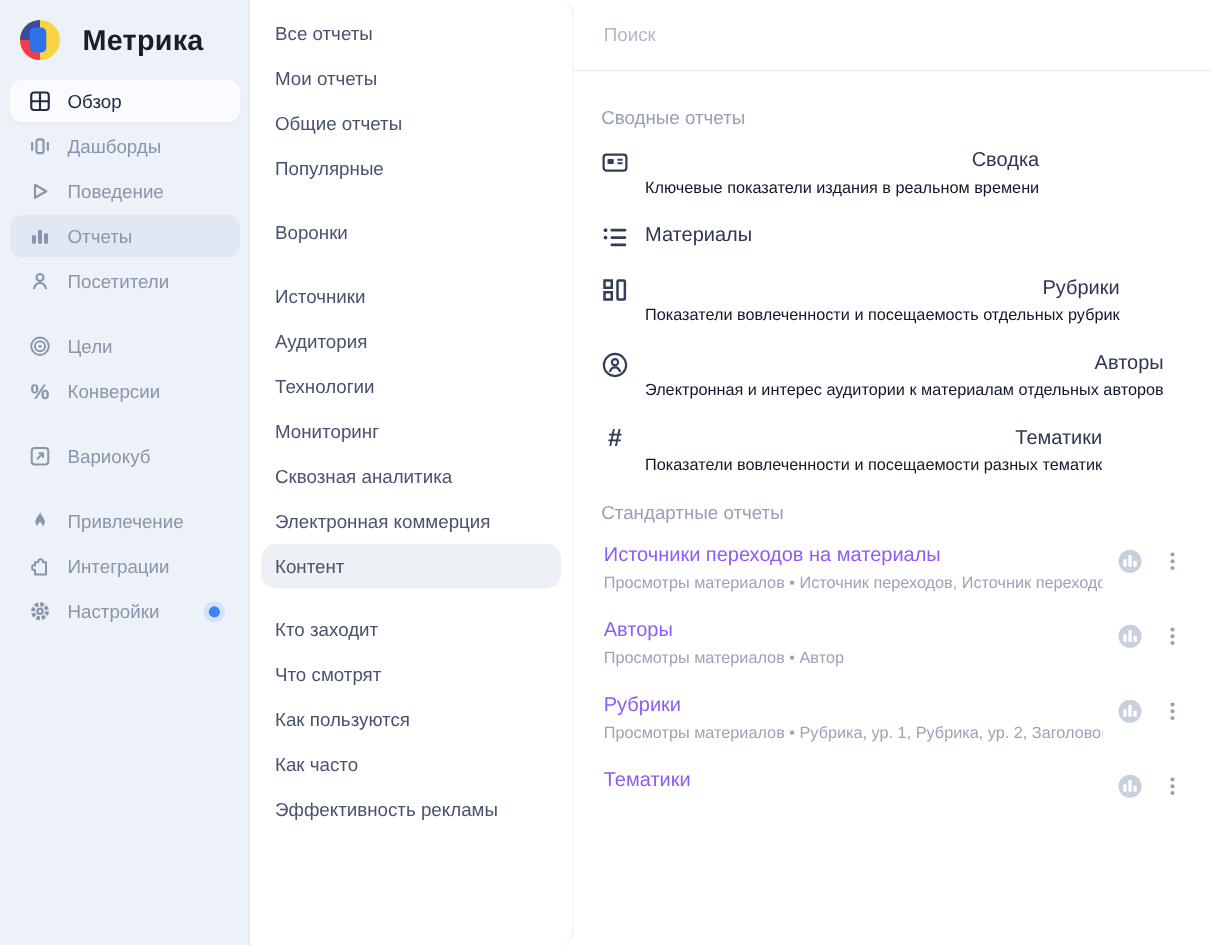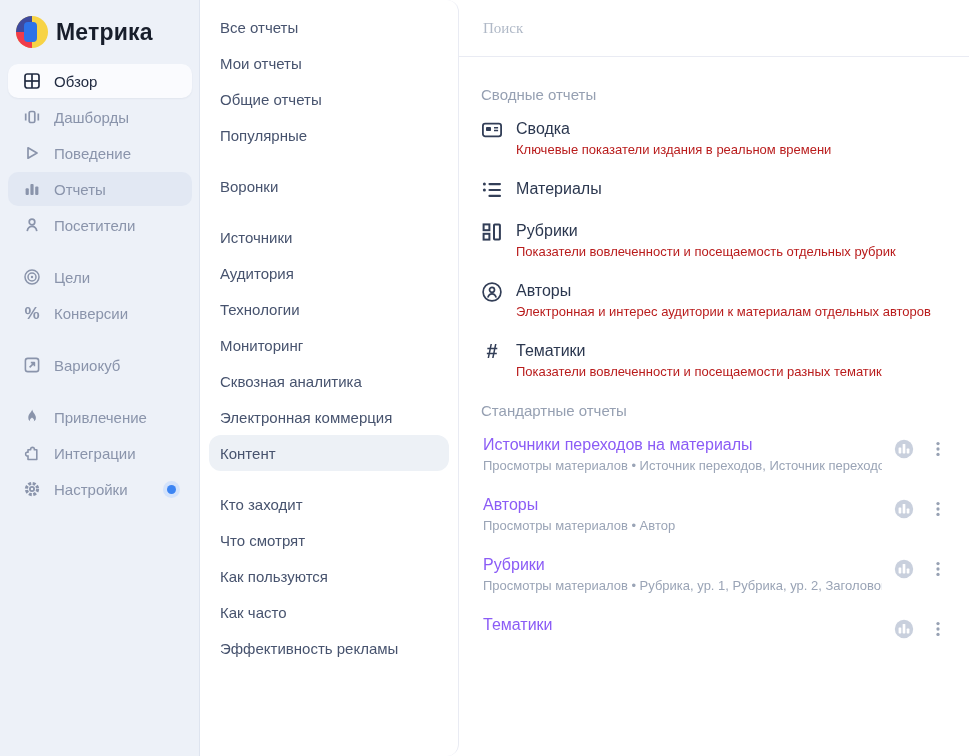--- a/index.html
+++ b/index.html
@@ -10,21 +10,21 @@
     -webkit-font-smoothing:antialiased;
   }
   .app{display:flex;width:969px;height:756px;}
 
   
   .sidebar{
     width:200px;min-width:200px;box-sizing:border-box;height:100%;
     background:var(--sidebar-bg,#edf1f8);
     box-shadow:inset -1px 0 0 rgba(205,212,228,.45);
   }
-  .logo{display:flex;align-items:center;gap:8px;padding:16px 0 14px 16px;cursor:pointer;}
+  .logo{display:flex;align-items:center;gap:18px;padding:16px 0 14px 16px;cursor:pointer;}
   .logo-mark{position:relative;width:32px;height:32px;border-radius:50%;overflow:hidden;
     background:var(--logo-yellow,#f7d345);flex:none;}
   .logo-mark .q-tl{position:absolute;left:0;top:0;width:16px;height:16px;background:var(--logo-dark-blue,#3e4a9e);}
   .logo-mark .q-bl{position:absolute;left:0;top:16px;width:16px;height:16px;background:var(--logo-red,#f03c4b);}
   .logo-mark .bar{position:absolute;left:8px;top:6px;width:13px;height:20px;border-radius:4px;background:var(--logo-blue,#2d72e9);}
   .logo-text{font-size:23px;font-weight:700;color:#181e2b;letter-spacing:.2px;}
 
   .nav-group{margin-top:2px;}
   .nav-group + .nav-group{margin-top:18px;}
   .nav-item{
@@ -49,32 +49,32 @@
   .cat-group + .cat-group{margin-top:15px;}
   .cat-item{
     height:36px;display:flex;align-items:center;margin:0 9px;padding-left:11px;
     border-radius:12px;font-size:15px;color:#47536e;cursor:pointer;
   }
   .cat-item.selected{background:var(--selected-category-bg,#edf1f6);}
 
   
   .main{flex:1;min-width:0;display:flex;flex-direction:column;background:#fff;}
   .search-row{height:56px;flex:none;border-bottom:1px solid #e9ebf3;display:flex;align-items:center;padding:0 22px;}
-  .search-input{border:none;outline:none;width:100%;font-size:15px;color:#8b5cf6;font-family:Liberation Serif, serif;background:transparent;}
+  .search-input{border:none;outline:none;width:100%;font-size:15px;color:#8b5cf6;font-family:Liberation Sans, sans-serif;background:transparent;}
   .search-input::placeholder{color:#b0b9c7;}
 
   .content{padding:0 24px 0 22px;}
   .section-header{margin:28px 0 0 0;font-size:15px;font-weight:400;color:#96a0b2;line-height:20px;}
   #standard-header{margin-top:0;}
   .report-list{margin-top:14px;}
 
-  .summary-item{display:flex;gap:13px;margin-bottom:20px;cursor:pointer;}
+  .summary-item{display:flex;gap:13px;margin-bottom:20px;cursor:pointer;text-align:right;}
   .s-icon{width:22px;height:22px;flex:none;color:#323e57;display:flex;align-items:flex-start;justify-content:center;margin-top:0px;}
   .summary-title{font-size:16px;color:#2b374f;line-height:20px;}
-  .summary-desc{font-size:13px;color:#b91c1c;line-height:18px;margin-top:2px;}
+  .summary-desc{font-size:13px;color:#0f172a;line-height:18px;margin-top:2px;}
 
   .standard-item{display:flex;align-items:flex-start;margin-bottom:20px;padding-left:2px;cursor:pointer;}
   .standard-item .s-text{flex:1;min-width:0;overflow:hidden;}
   .std-title{font-size:16px;color:#8b5cf6;line-height:20px;white-space:nowrap;overflow:hidden;}
   .std-desc{font-size:13px;color:#9aa4b6;line-height:18px;margin-top:2px;white-space:nowrap;overflow:hidden;}
   .row-actions{display:flex;align-items:center;gap:17px;margin-top:4px;margin-left:12px;flex:none;}
   .chart-icon,.kebab{display:flex;cursor:pointer;}
 </style>
 </head>
 <body>

